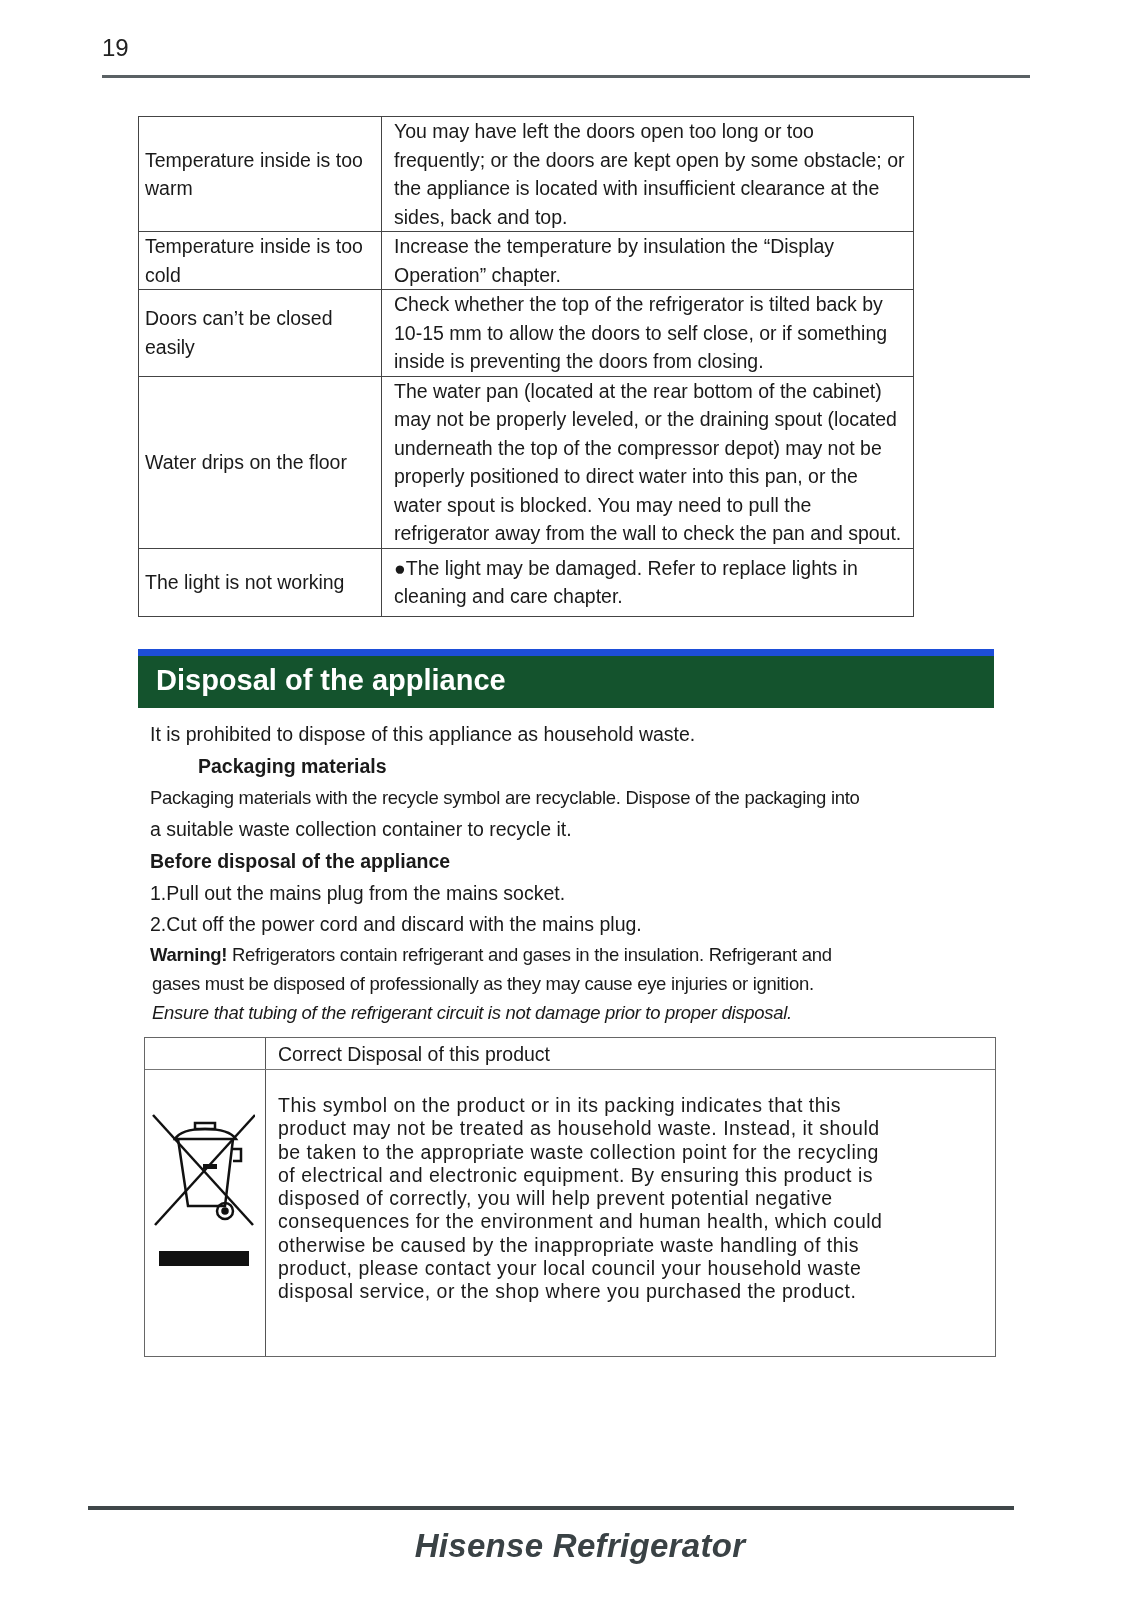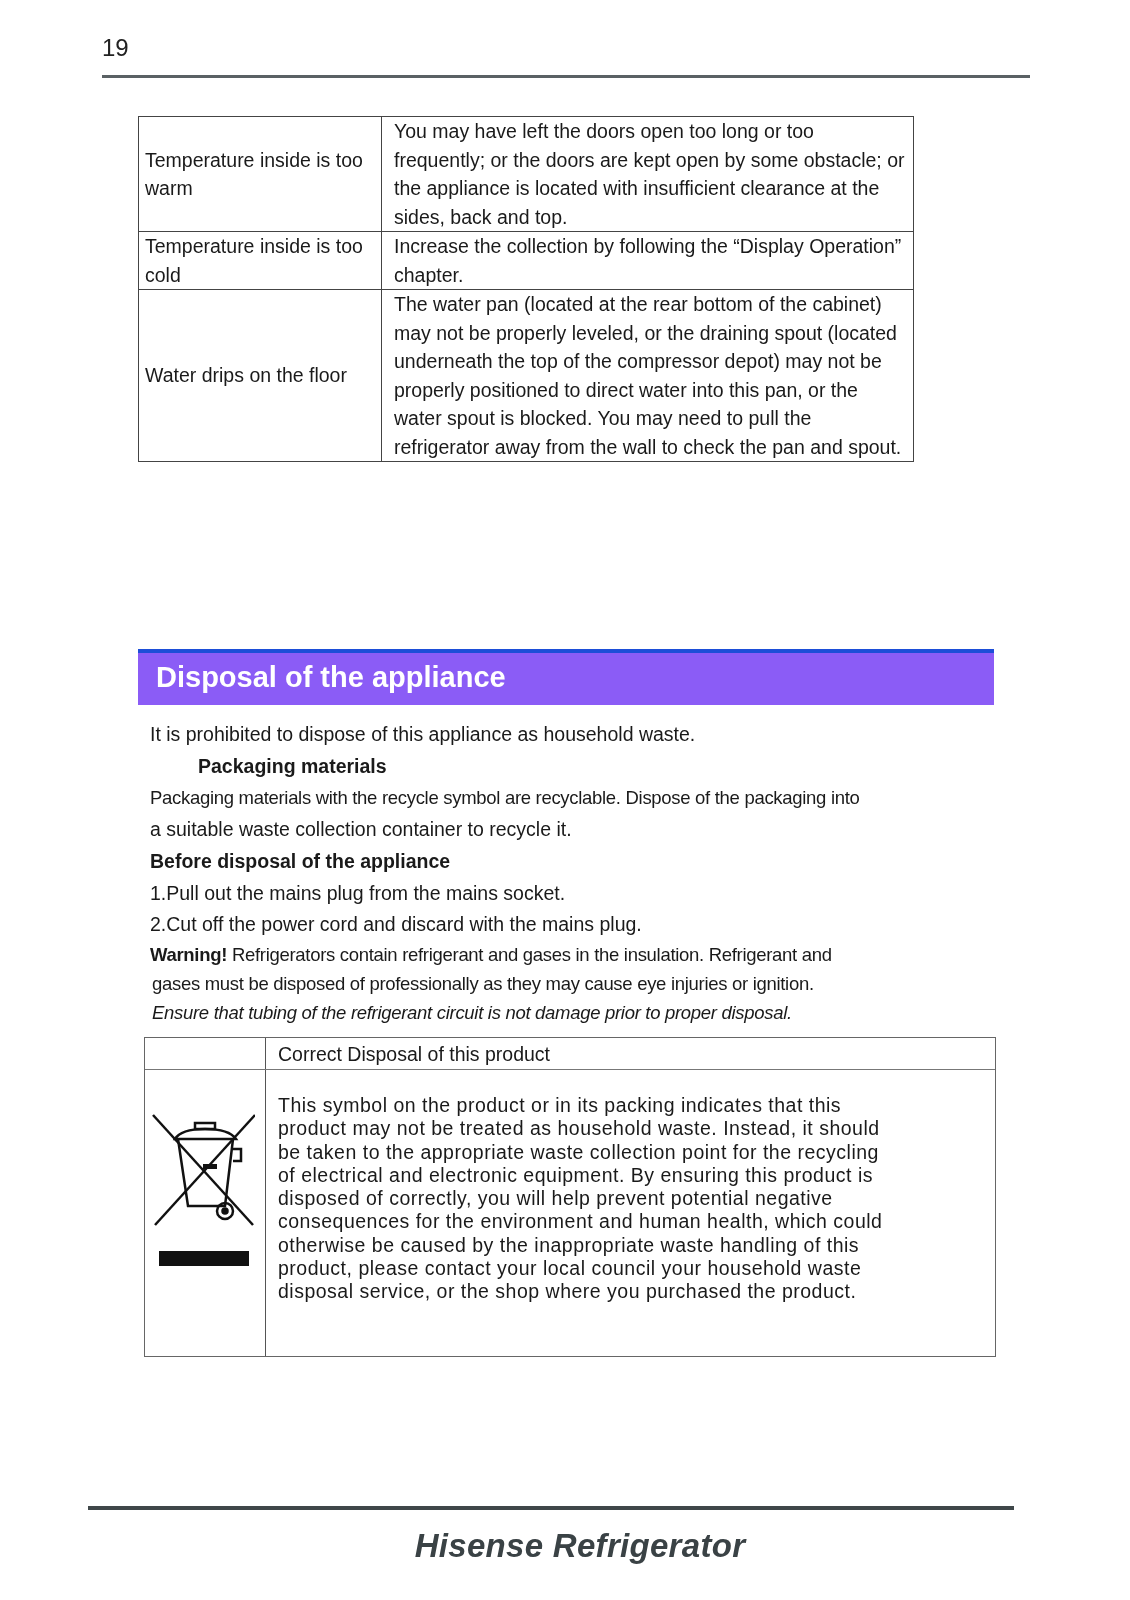--- a/index.html
+++ b/index.html
@@ -20,21 +20,21 @@
     .ts-table td.solution { padding-left: 12px; padding-right: 8px; }
     .ts-table tr.r1 td { height: 82px; }
     .ts-table tr.r2 td { height: 57px; }
     .ts-table tr.r3 td { height: 85px; }
     .ts-table tr.r4 td { height: 170px; }
     .ts-table tr.r5 td { height: 67px; }
 
     
     .section-header {
       position: absolute; left: 138px; top: 649px; width: 856px; height: 52px;
-      background: #8b5cf6; border-top: 4px solid #1d4ed8;
+      background: #14532d; border-top: 7px solid #1d4ed8;
     }
     .section-title {
       position: absolute; left: 18px; top: 8px; font-size: 29px; font-weight: bold; color: #ffffff;
     }
 
     .body-text { position: absolute; left: 150px; font-size: 19.5px; color: #1a1a1a; white-space: nowrap; }
     .bold { font-weight: bold; }
     .narrow { font-size: 18.5px; letter-spacing: -0.3px; }
 
     
@@ -65,25 +65,33 @@
 <div class="top-rule"></div>
 
 <table class="ts-table">
   <tbody>
       <tr class="r1">
     <td class="problem">Temperature inside is too warm</td>
     <td class="solution">You may have left the doors open too long or too frequently; or the doors are kept open by some obstacle; or the appliance is located with insufficient clearance at the sides, back and top.</td>
   </tr>
   <tr class="r2">
     <td class="problem">Temperature inside is too cold</td>
-    <td class="solution">Increase the collection by following the “Display Operation” chapter.</td>
+    <td class="solution">Increase the temperature by insulation the “Display Operation” chapter.</td>
+  </tr>
+  <tr class="r3">
+    <td class="problem">Doors can’t be closed easily</td>
+    <td class="solution">Check whether the top of the refrigerator is tilted back by 10-15 mm to allow the doors to self close, or if something inside is preventing the doors from closing.</td>
   </tr>
   <tr class="r4">
     <td class="problem">Water drips on the floor</td>
     <td class="solution">The water pan (located at the rear bottom of the cabinet) may not be properly leveled, or the draining spout (located underneath the top of the compressor depot) may not be properly positioned to direct water into this pan, or the water spout is blocked. You may need to pull the refrigerator away from the wall to check the pan and spout.</td>
+  </tr>
+  <tr class="r5">
+    <td class="problem">The light is not working</td>
+    <td class="solution">●The light may be damaged. Refer to replace lights in cleaning and care chapter.</td>
   </tr>
 </tbody>
   </table>
 
 <div class="section-header">
   <div class="section-title">Disposal of the appliance</div>
 </div>
 
 <div class="body-text" style="top:723px;">It is prohibited to dispose of this appliance as household waste.</div>
 <div class="body-text bold" style="top:755px;margin-left:48px;">Packaging materials</div>

